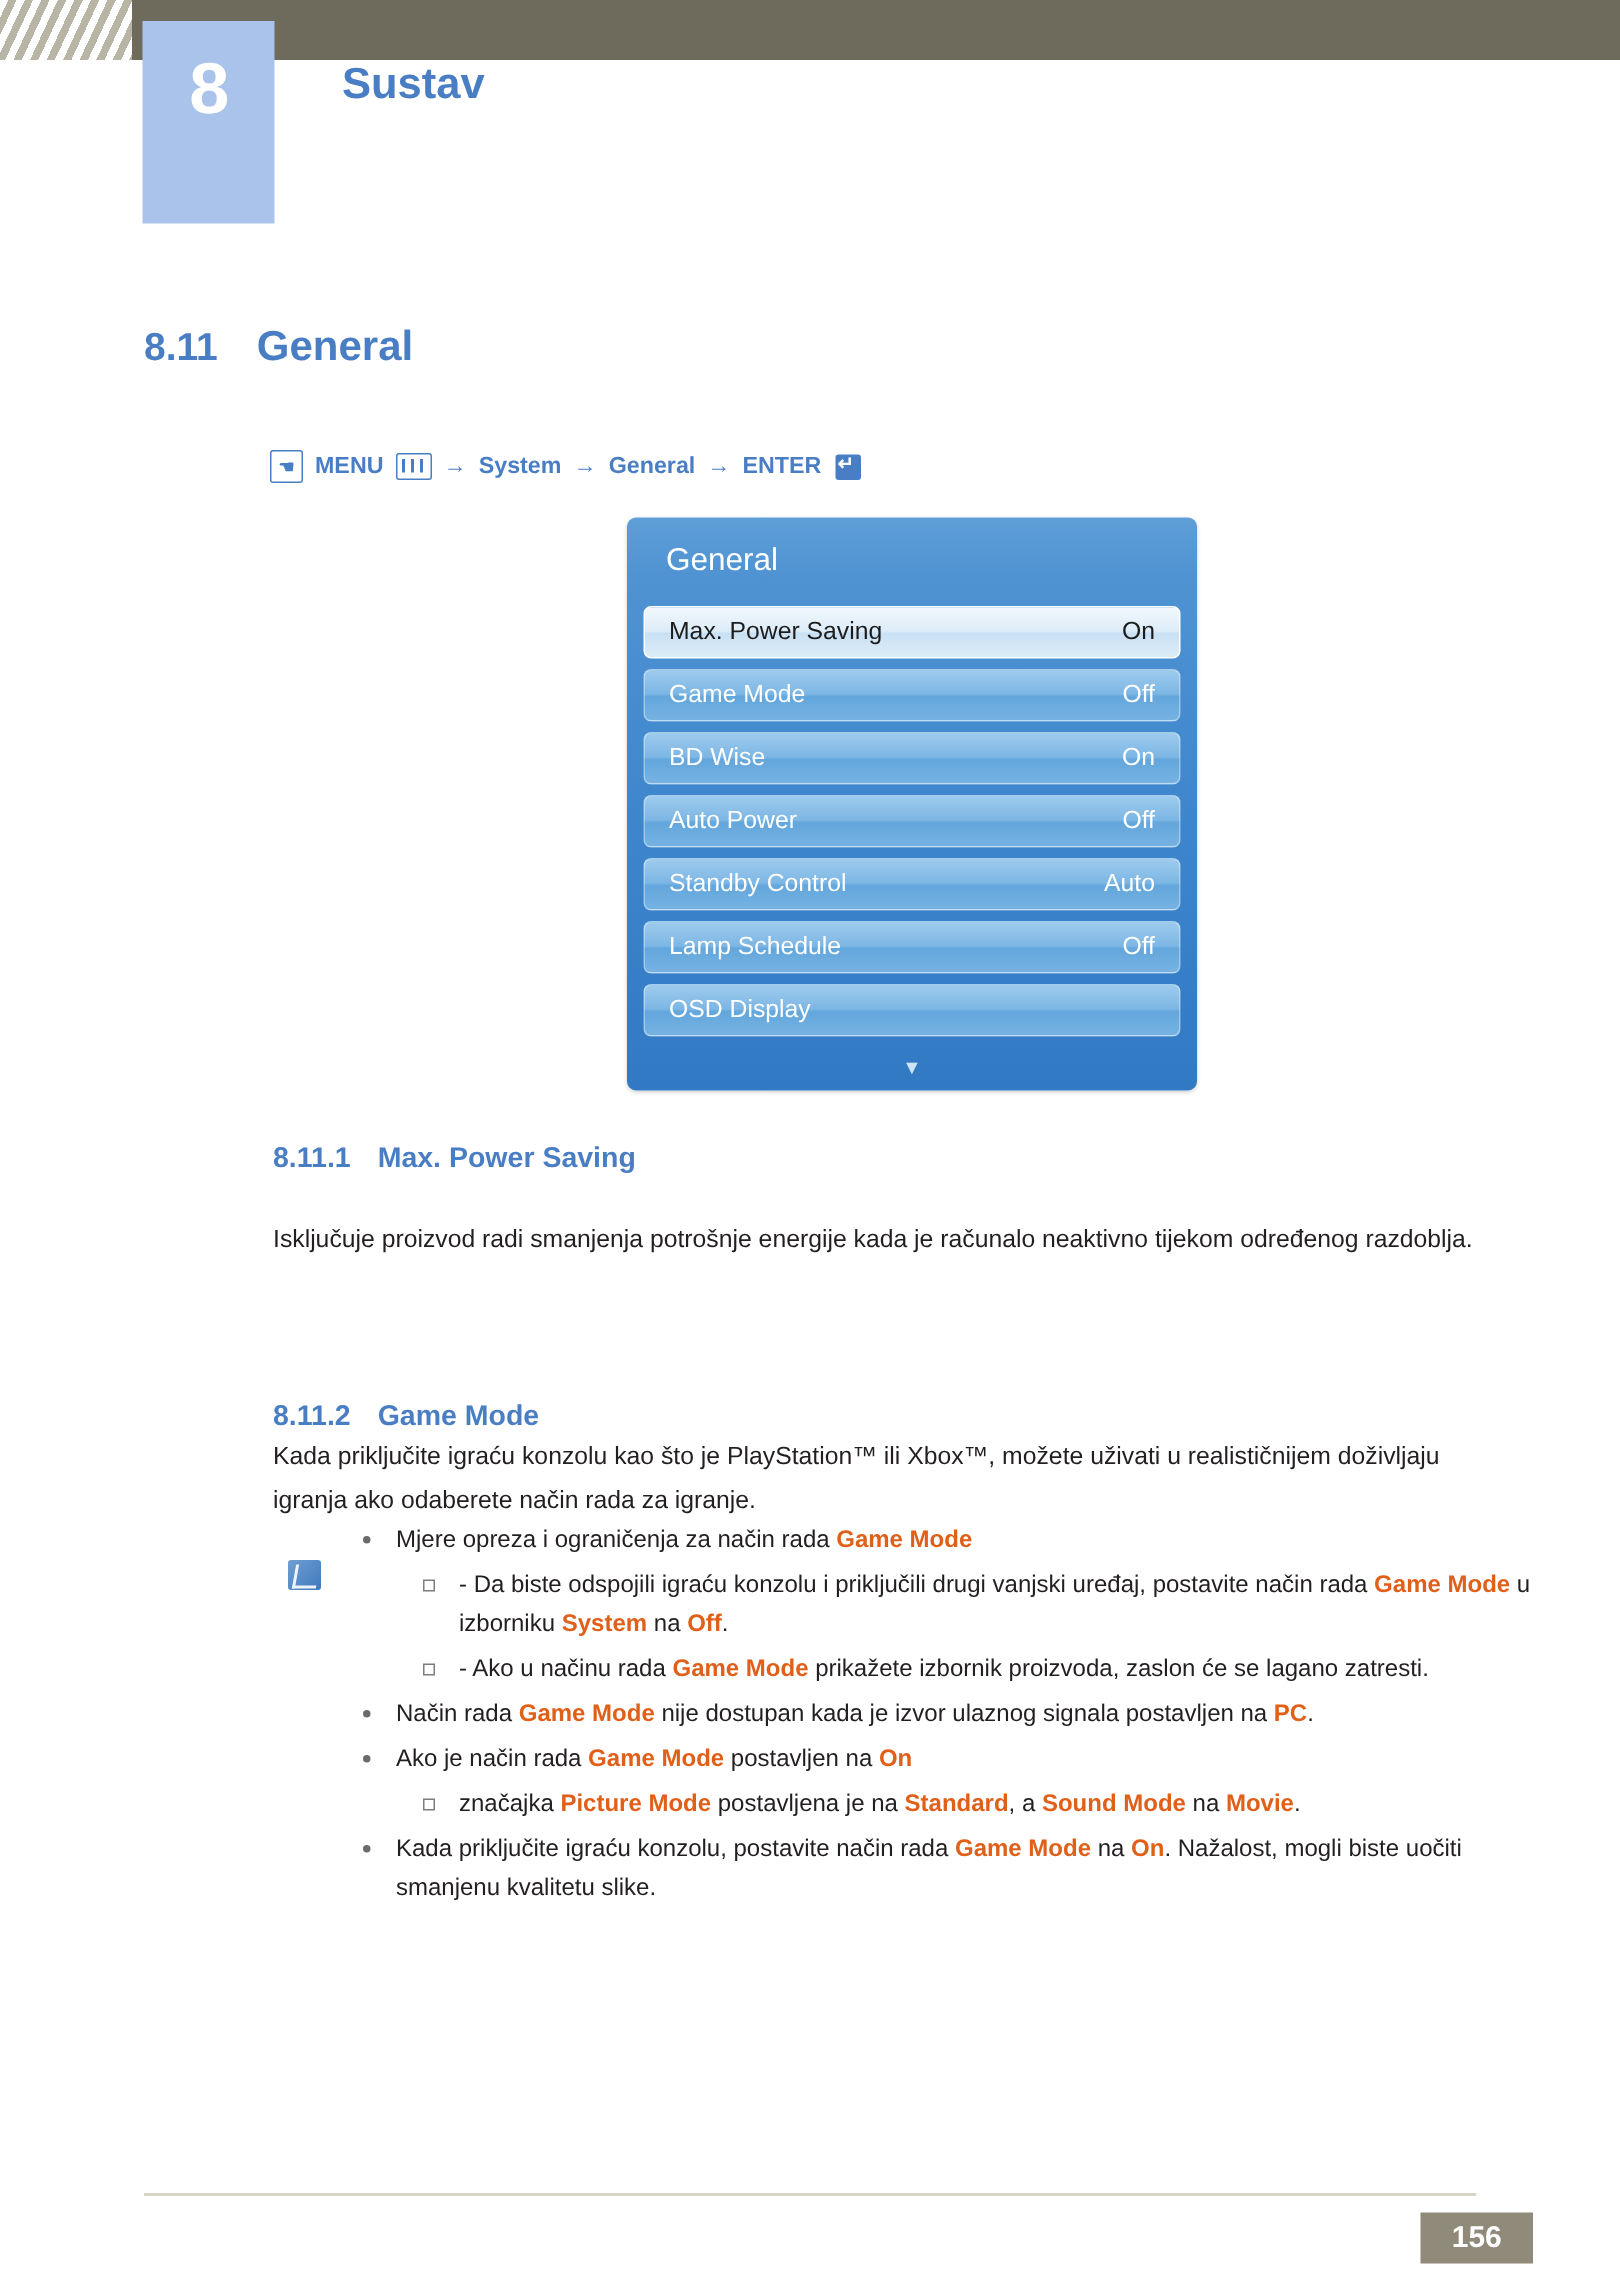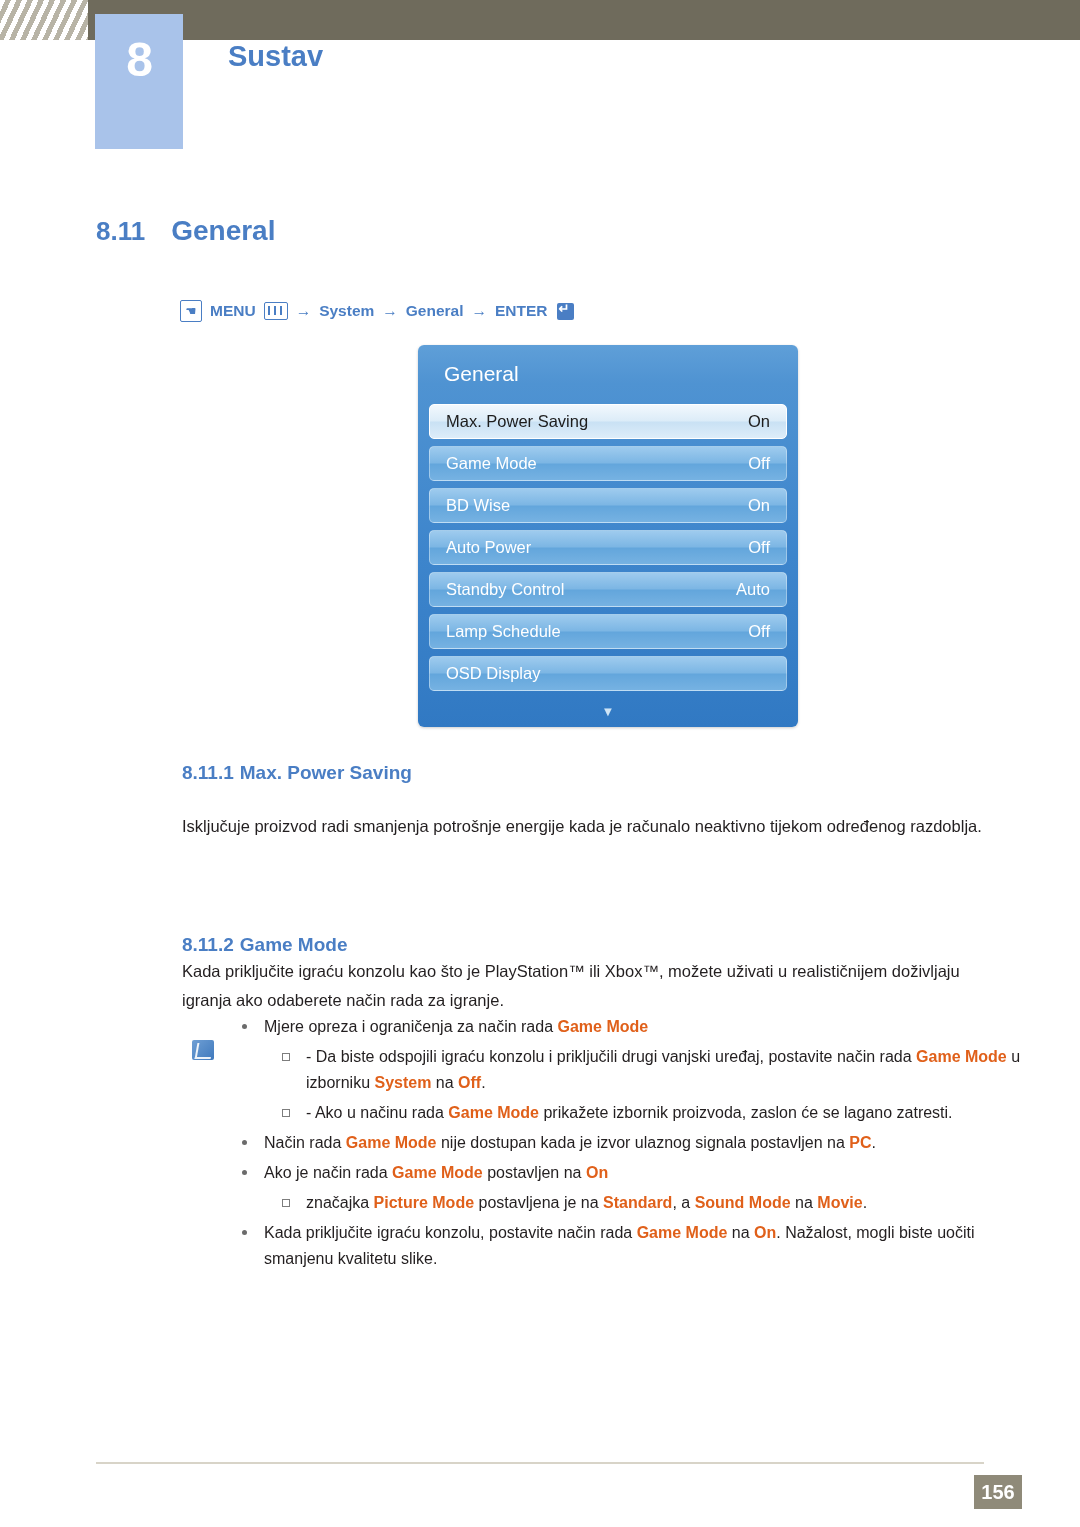--- a/index.html
+++ b/index.html
@@ -184,21 +184,21 @@
     color: #cfe5f6;
     font-size: 13px;
   }
 
   
   .sub-head {
     position: absolute;
     left: 182px;
     display: flex;
     align-items: baseline;
-    gap: 6px;
+    gap: 18px;
     font-size: 19px;
     font-weight: bold;
     color: #4a7ec4;
   }
 
   
   .para {
     position: absolute;
     left: 182px;
     width: 800px;
@@ -289,21 +289,21 @@
     top: 1536px;
     right: 135px;
     font-size: 13px;
     font-weight: bold;
     color: #c2410c;
   }
   .footer-page {
     position: absolute;
     top: 1475px;
     right: 58px;
-    width: 48px;
+    width: 75px;
     height: 34px;
     background: #8f8a79;
     color: #fff;
     font-size: 20px;
     font-weight: bold;
     display: flex;
     align-items: center;
     justify-content: center;
   }
 </style>

